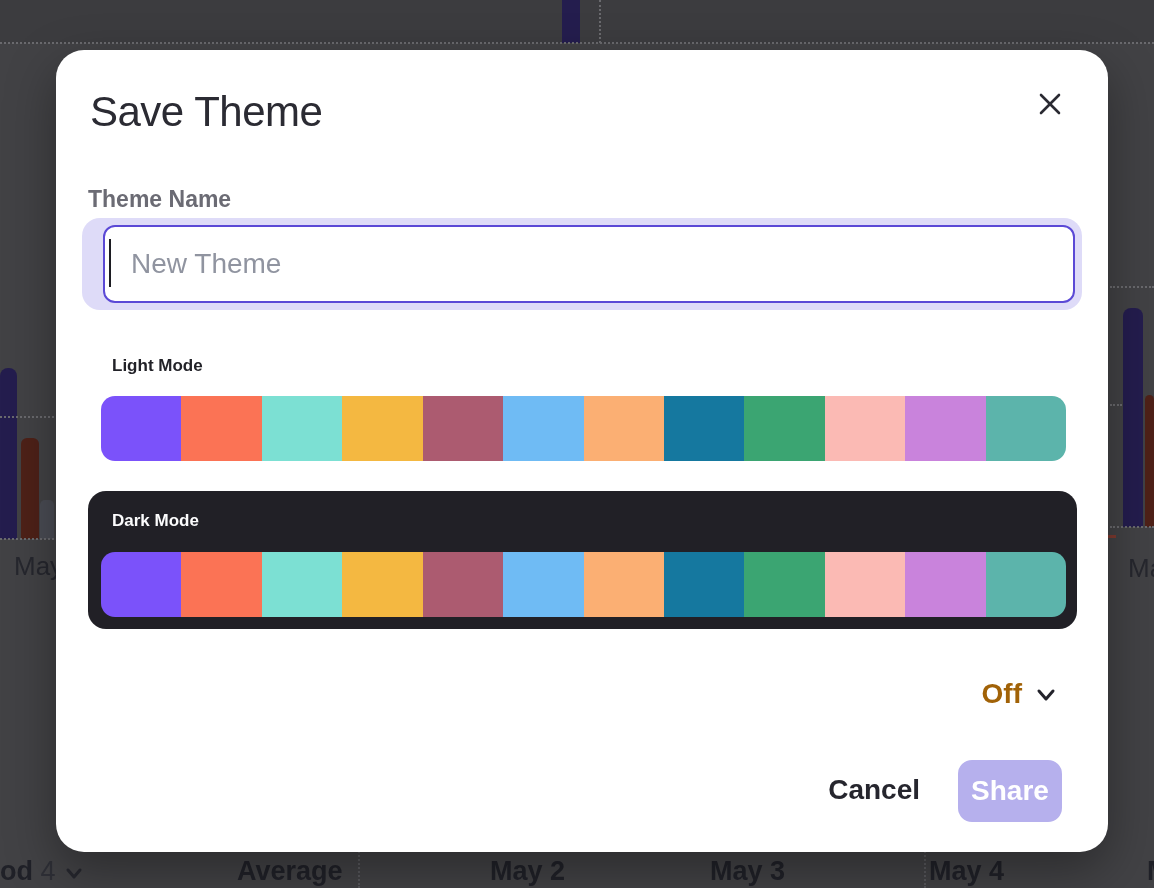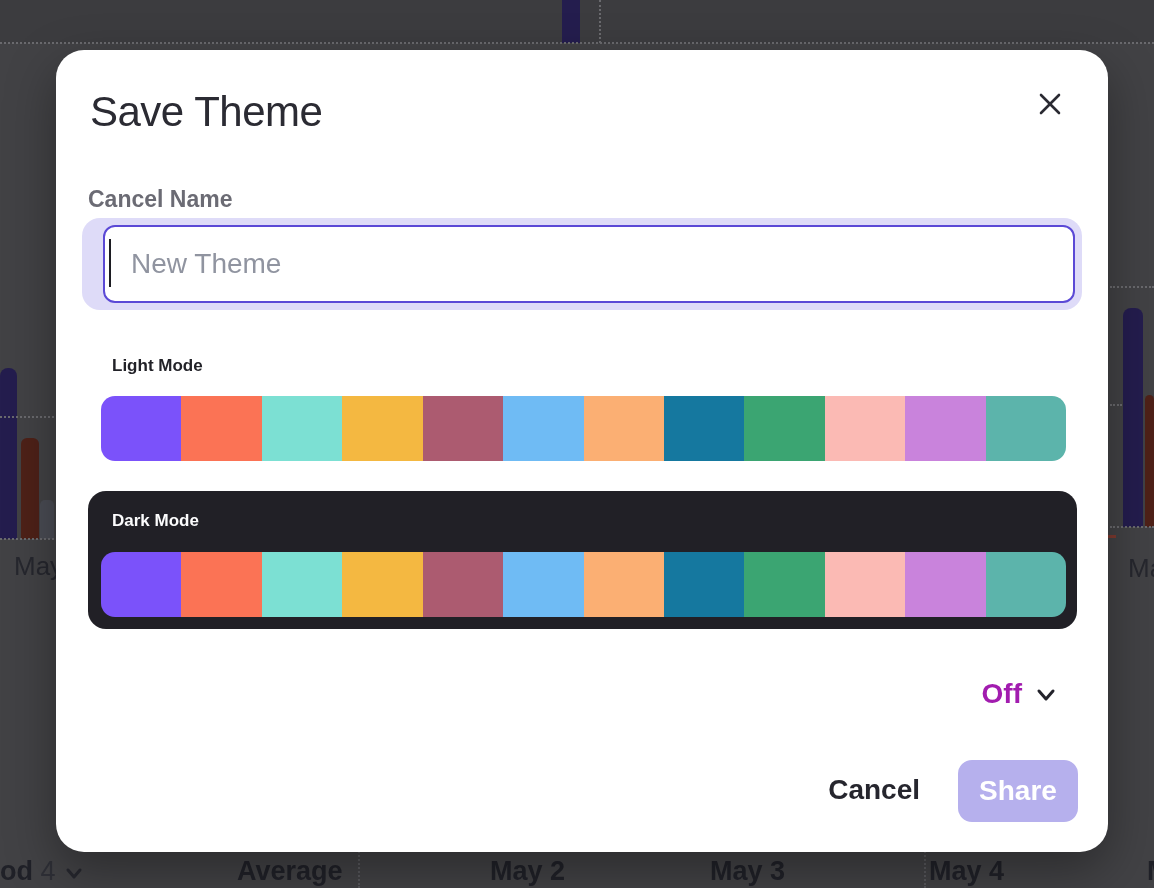--- a/index.html
+++ b/index.html
@@ -87,30 +87,30 @@
 
   .access-label {
     left:32px; top:630px;
     font-size:28px; font-weight:400; color:#2E2E36;
   }
   .access-toggle {
     right:50px; top:628px;
     display:flex; align-items:center; gap:12px; cursor:pointer;
     background:none; border:none;
   }
-  .access-value { font-size:28px; font-weight:700; color:#a21caf; font-family:"Liberation Sans", sans-serif; }
+  .access-value { font-size:28px; font-weight:700; color:#a16207; font-family:"Liberation Sans", sans-serif; }
 
   .cancel-btn {
     right:188px; top:724px;
     font-size:28px; font-weight:600; color:#26262E;
     background:none; border:none; cursor:pointer;
     font-family:"Liberation Sans", sans-serif;
   }
   .share-btn {
-    left:902px; top:710px; width:120px; height:62px;
+    left:902px; top:710px; width:104px; height:62px;
     background:#B6B0ED; color:#ffffff;
     font-size:28px; font-weight:600;
     border:none; border-radius:14px; cursor:pointer;
     font-family:"Liberation Sans", sans-serif;
   }
 </style>
 </head>
 <body>
 
 <div class="abs backdrop-topbar"></div>
@@ -152,21 +152,21 @@
 
   <div class="abs modal-title">Save Theme</div>
 
   <button class="abs close-btn">
     <svg width="26" height="26" viewBox="0 0 26 26">
       <line x1="4" y1="4" x2="22" y2="22" stroke="#2A2A32" stroke-width="2.6" stroke-linecap="round"></line>
       <line x1="22" y1="4" x2="4" y2="22" stroke="#2A2A32" stroke-width="2.6" stroke-linecap="round"></line>
     </svg>
   </button>
 
-  <div class="abs field-label">Cancel Name</div>
+  <div class="abs field-label">Theme Name</div>
 
   <div class="abs input-ring" style="position:absolute;padding-left:21px;">
     <input class="theme-input" type="text" value="" placeholder="New Theme" style="">
     <div class="abs caret"></div>
   </div>
 
   <div class="abs section-label light-label">Light Mode</div>
   <div class="abs palette light-palette">
       <div class="swatch" style="background: rgb(123, 82, 250);"></div>
       <div class="swatch" style="background: rgb(251, 115, 85);"></div>

